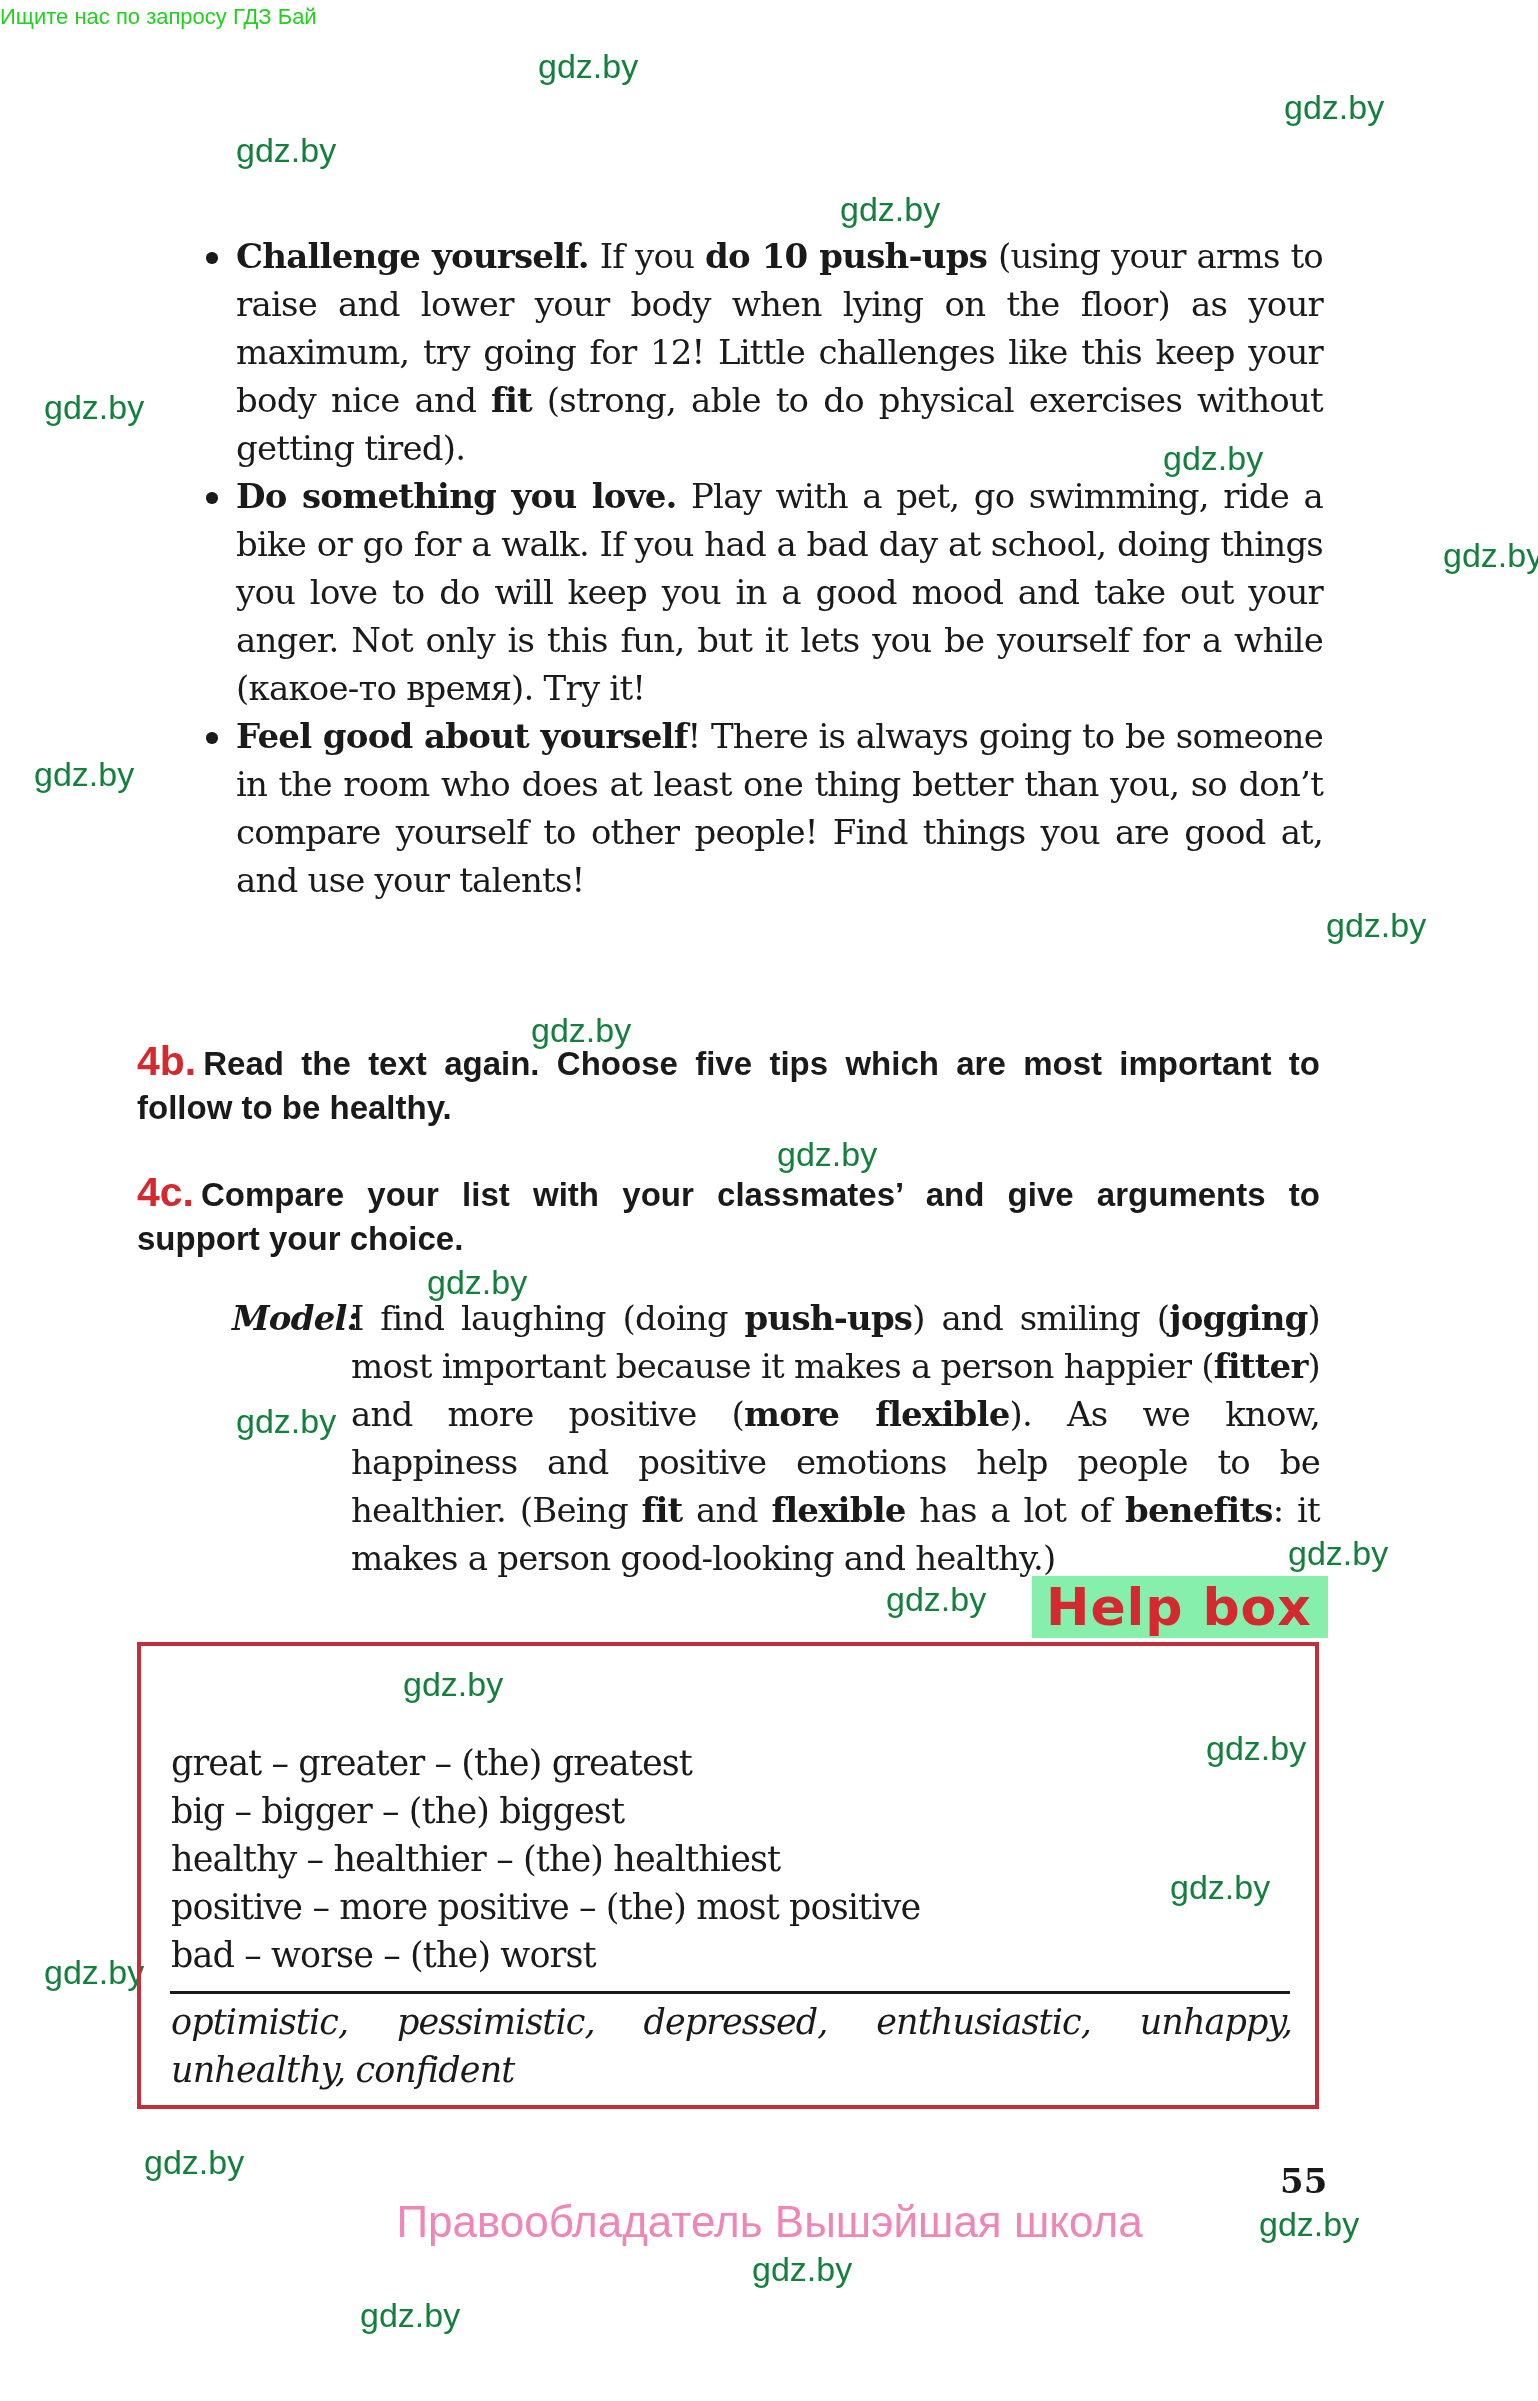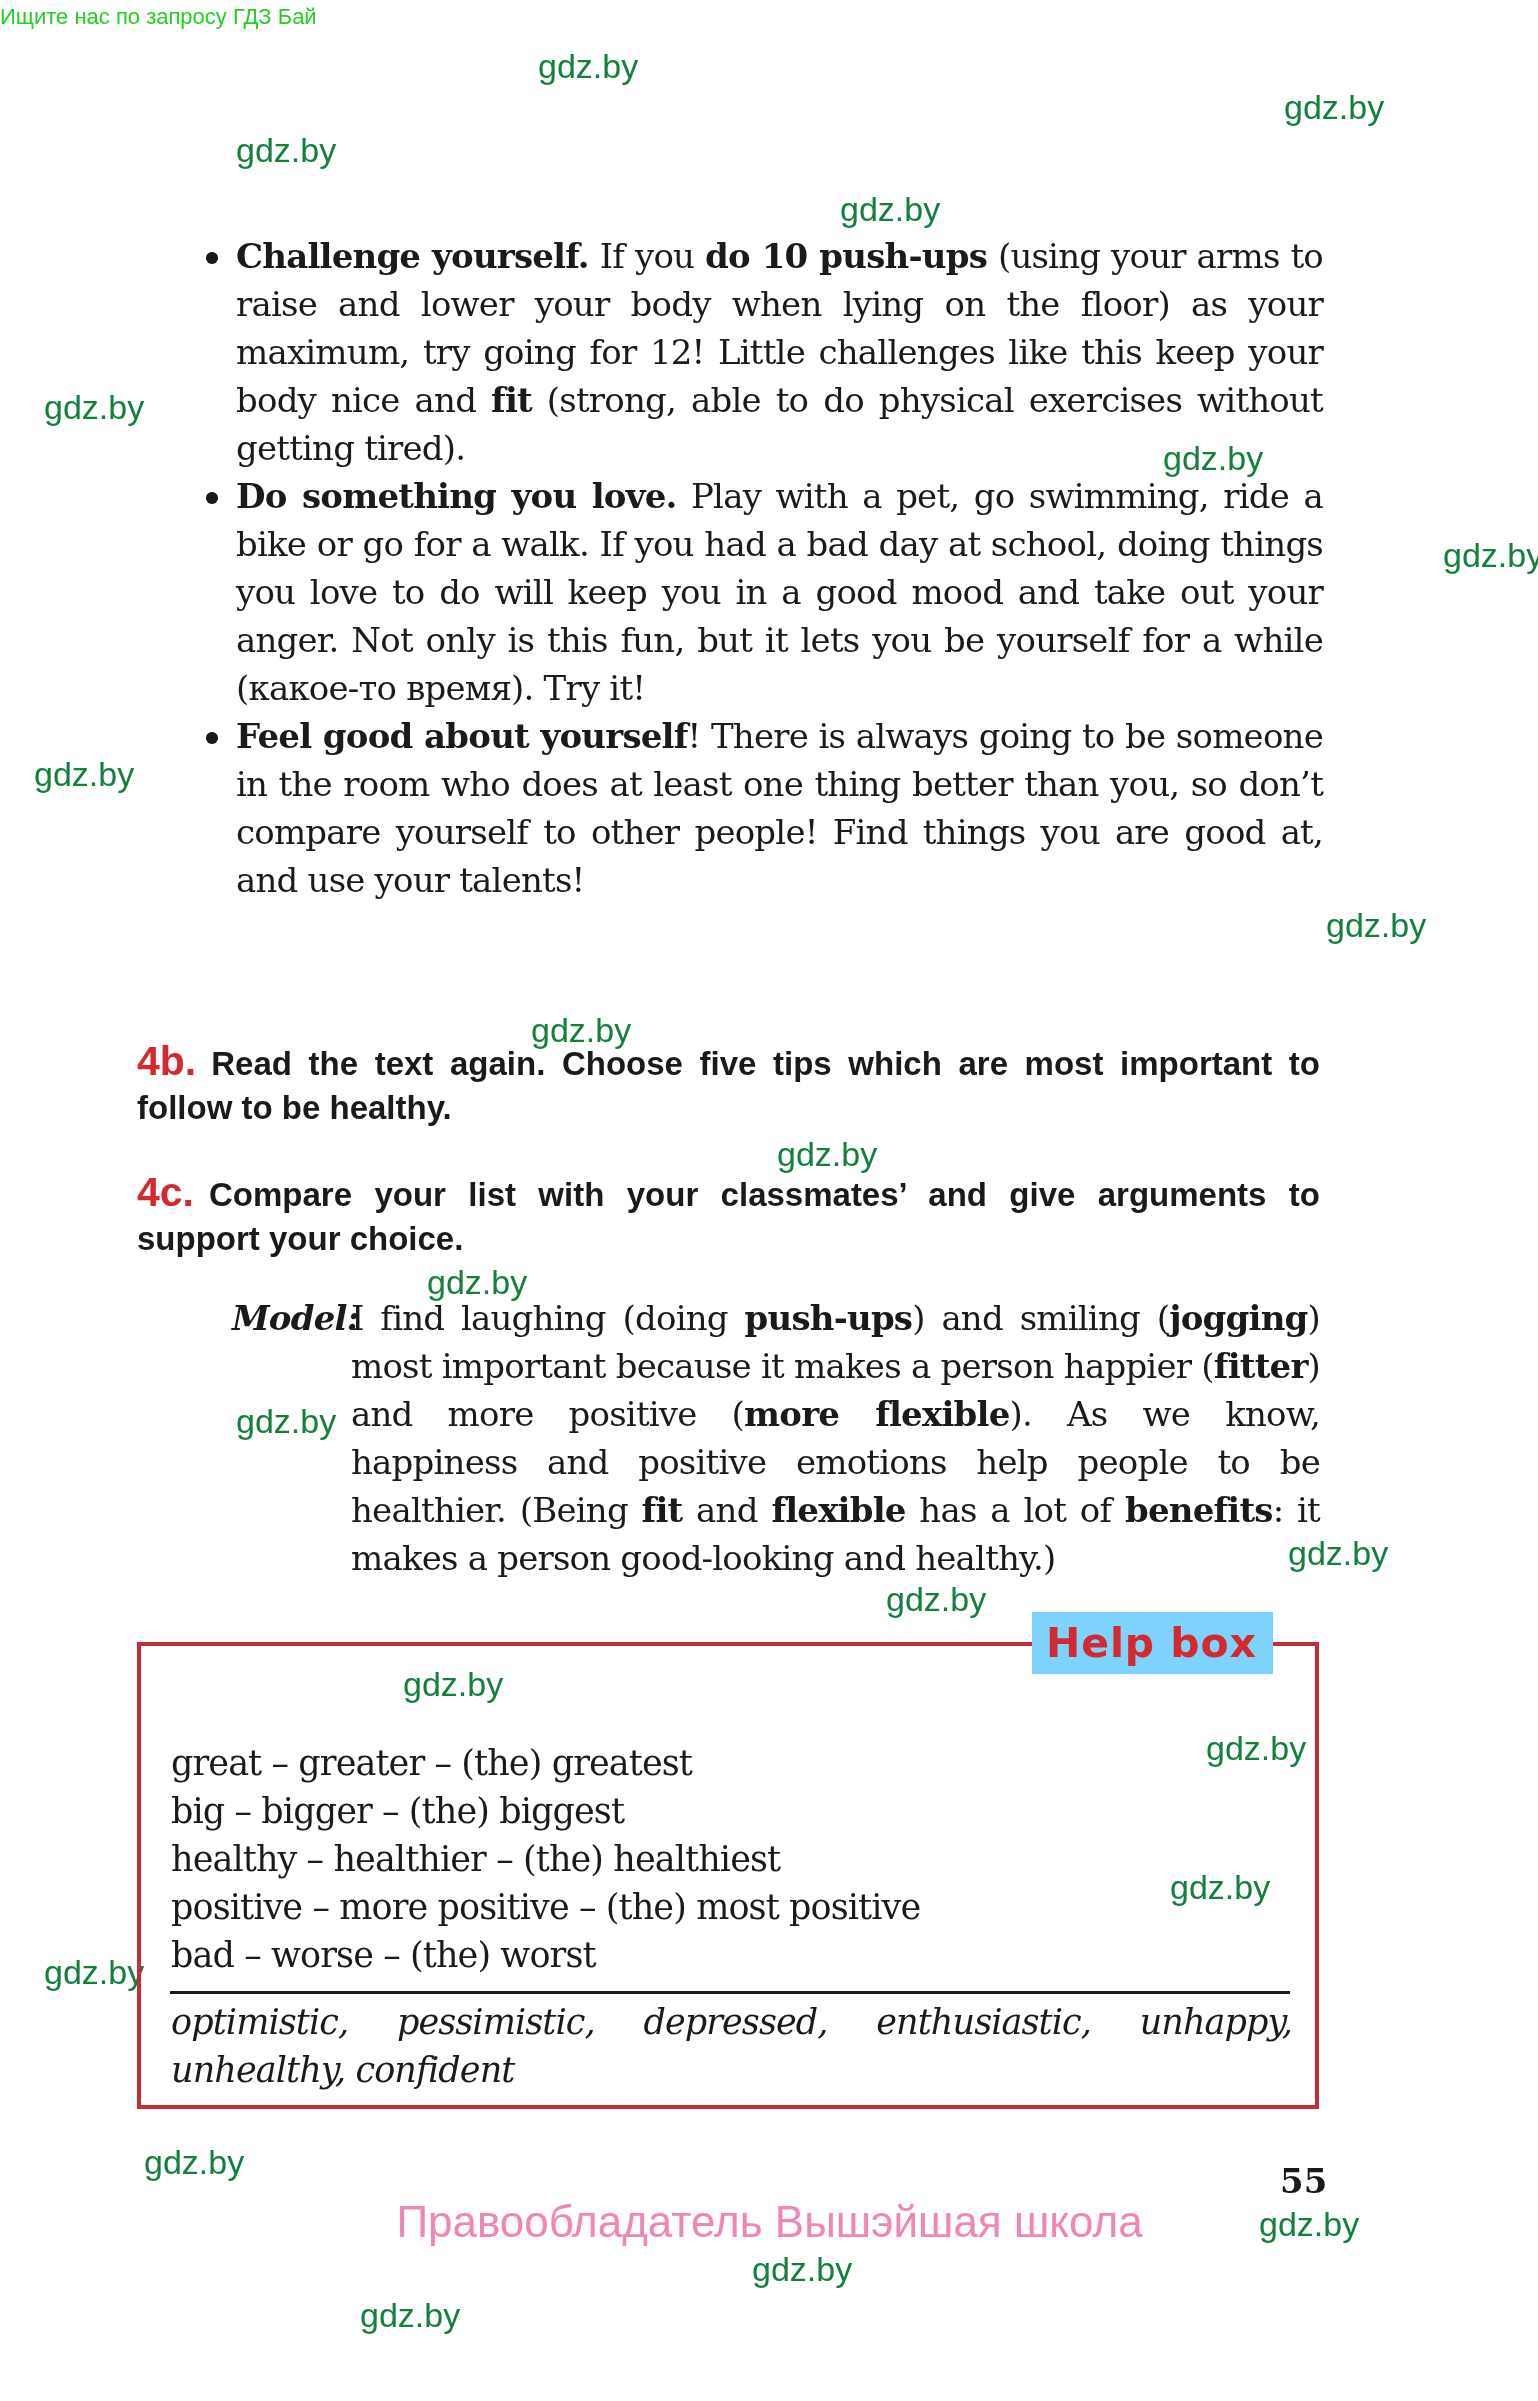--- a/index.html
+++ b/index.html
@@ -4,26 +4,26 @@
 <style>
   html, body { margin:0; padding:0; background:#ffffff; }
   body { width:1539px; height:2401px; position:relative; overflow:hidden; color:#1a1a1a; }
   .wm { position:absolute; font-family:"Liberation Sans", sans-serif; font-size:34px; color:#15803d; line-height:1; white-space:nowrap; }
   .topbar { position:absolute; left:0; width:1539px; top:3.5px; text-align:left; font-family:"Liberation Sans", sans-serif; font-size:22px; color:#22d11f; }
   .bullets { position:absolute; left:199px; top:232px; width:1124px; font-family:"DejaVu Serif", serif; font-size:34px; line-height:48px; letter-spacing:-0.8px; }
   .bullet { position:relative; padding-left:37px; text-align:justify; }
   .bullet .dot { position:absolute; left:7px; top:20.4px; width:11.5px; height:11.5px; border-radius:50%; background:#1a1a1a; }
   .bullet b { font-weight:bold; }
   .task { position:absolute; left:137px; width:1183px; font-family:"Liberation Sans", sans-serif; font-weight:bold; font-size:33px; line-height:44px; text-align:justify; color:#1a1a1a; }
-  .task .num { color:#d42a2f; font-size:41px; margin-right:15px; }
+  .task .num { color:#d42a2f; font-size:41px; margin-right:7px; }
   .model { position:absolute; left:199px; top:1294px; width:1121px; font-family:"DejaVu Serif", serif; font-size:34px; line-height:48px; letter-spacing:-0.8px; }
   .model .lbl { position:absolute; left:0; top:0; font-weight:bold; font-style:italic;margin-left:33px; }
   .model .body { margin-left:152px; text-align:justify; }
   .helpbox { position:absolute; left:137px; top:1642px; width:1182px; height:467px; border:4.4px solid #c1303a; box-sizing:border-box; }
-  .helpbox-title { position:absolute; left:1032px; top:1612px; padding:0 16px 0 14px; background:#7dd3fc; font-family:"DejaVu Sans", sans-serif; font-weight:bold; font-size:41px; color:#d42a2f; line-height:62px; letter-spacing:0.9px; }
+  .helpbox-title { position:absolute; left:1032px; top:1576px; padding:0 16px 0 14px; background:#86efac; font-family:"DejaVu Sans", sans-serif; font-weight:bold; font-size:52px; color:#d42a2f; line-height:62px; letter-spacing:0.9px; }
   .hb-list { position:absolute; left:171px; top:1691px; font-family:"DejaVu Serif", serif; font-size:35px; line-height:48px; letter-spacing:-0.9px;margin-top:48px; }
   .hb-rule { position:absolute; left:170px; top:1991px; width:1120px; height:2.7px; background:#1a1a1a; }
   .hb-adj { position:absolute; left:171px; top:1998px; width:1121px; font-family:"DejaVu Serif", serif; font-style:italic; font-size:35px; line-height:48px; letter-spacing:-0.9px; text-align:justify; }
   .pagenum { position:absolute; left:1280px; top:2161px; font-family:"DejaVu Serif", serif; font-weight:bold; font-size:34px; color:#1a1a1a; }
   .rights { position:absolute; left:0; width:1539px; top:2197px; text-align:center; font-family:"Liberation Sans", sans-serif; font-size:44px; color:#ee86b8; }
   .footer { position:absolute; left:0; width:1539px; top:2370px; text-align:center; font-family:"Liberation Sans", sans-serif; font-size:21px; color:#2448c9;margin-top:44px; }
 </style>
 </head>
 <body>
 

